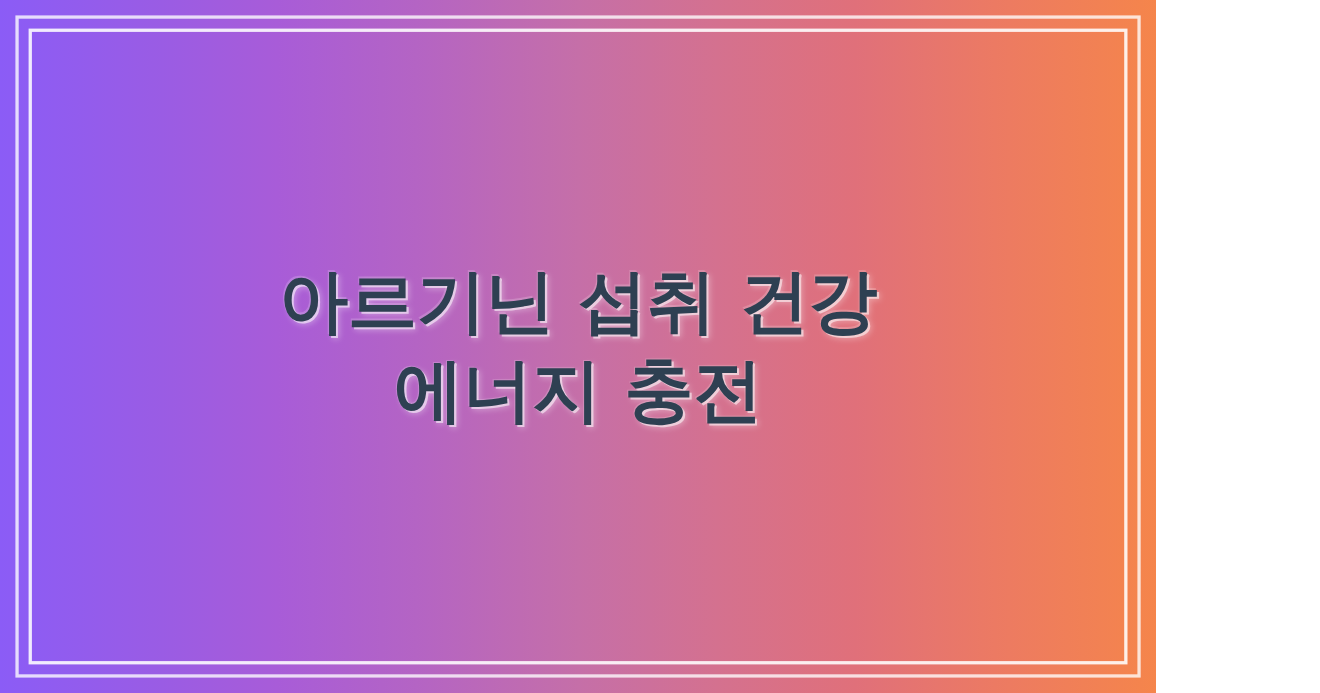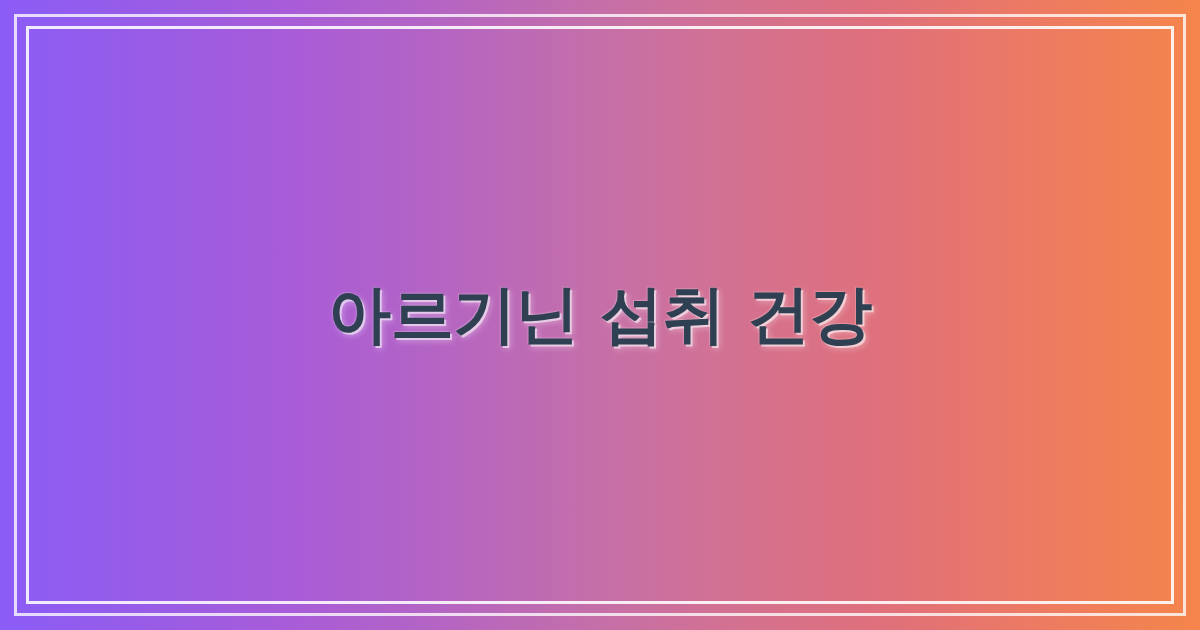--- a/index.html
+++ b/index.html
@@ -12,21 +12,21 @@
   body {
     width: 1200px;
     height: 630px;
     overflow: hidden;
     font-family: "Liberation Sans", "DejaVu Sans", sans-serif;
   }
 
   
   .banner {
     position: relative;
-    width: 1200px;
+    width: 1051px;
     height: 630px;
     box-sizing: border-box;
     overflow: hidden;
     display: flex;
     align-items: center;
     justify-content: center;
   }
 
   
   .gradient-layer {
@@ -105,16 +105,17 @@
 
   <div class="gradient-layer"></div>
 
   <div class="frame-outer"></div>
 
   <div class="frame-inner"></div>
 
   <div class="headline-wrap">
     <h1 class="headline">
       <span class="line">아르기닌 섭취 건강</span>
+      <span class="line">에너지 충전</span>
     </h1>
   </div>
 
 </div>
 
 </body></html>

